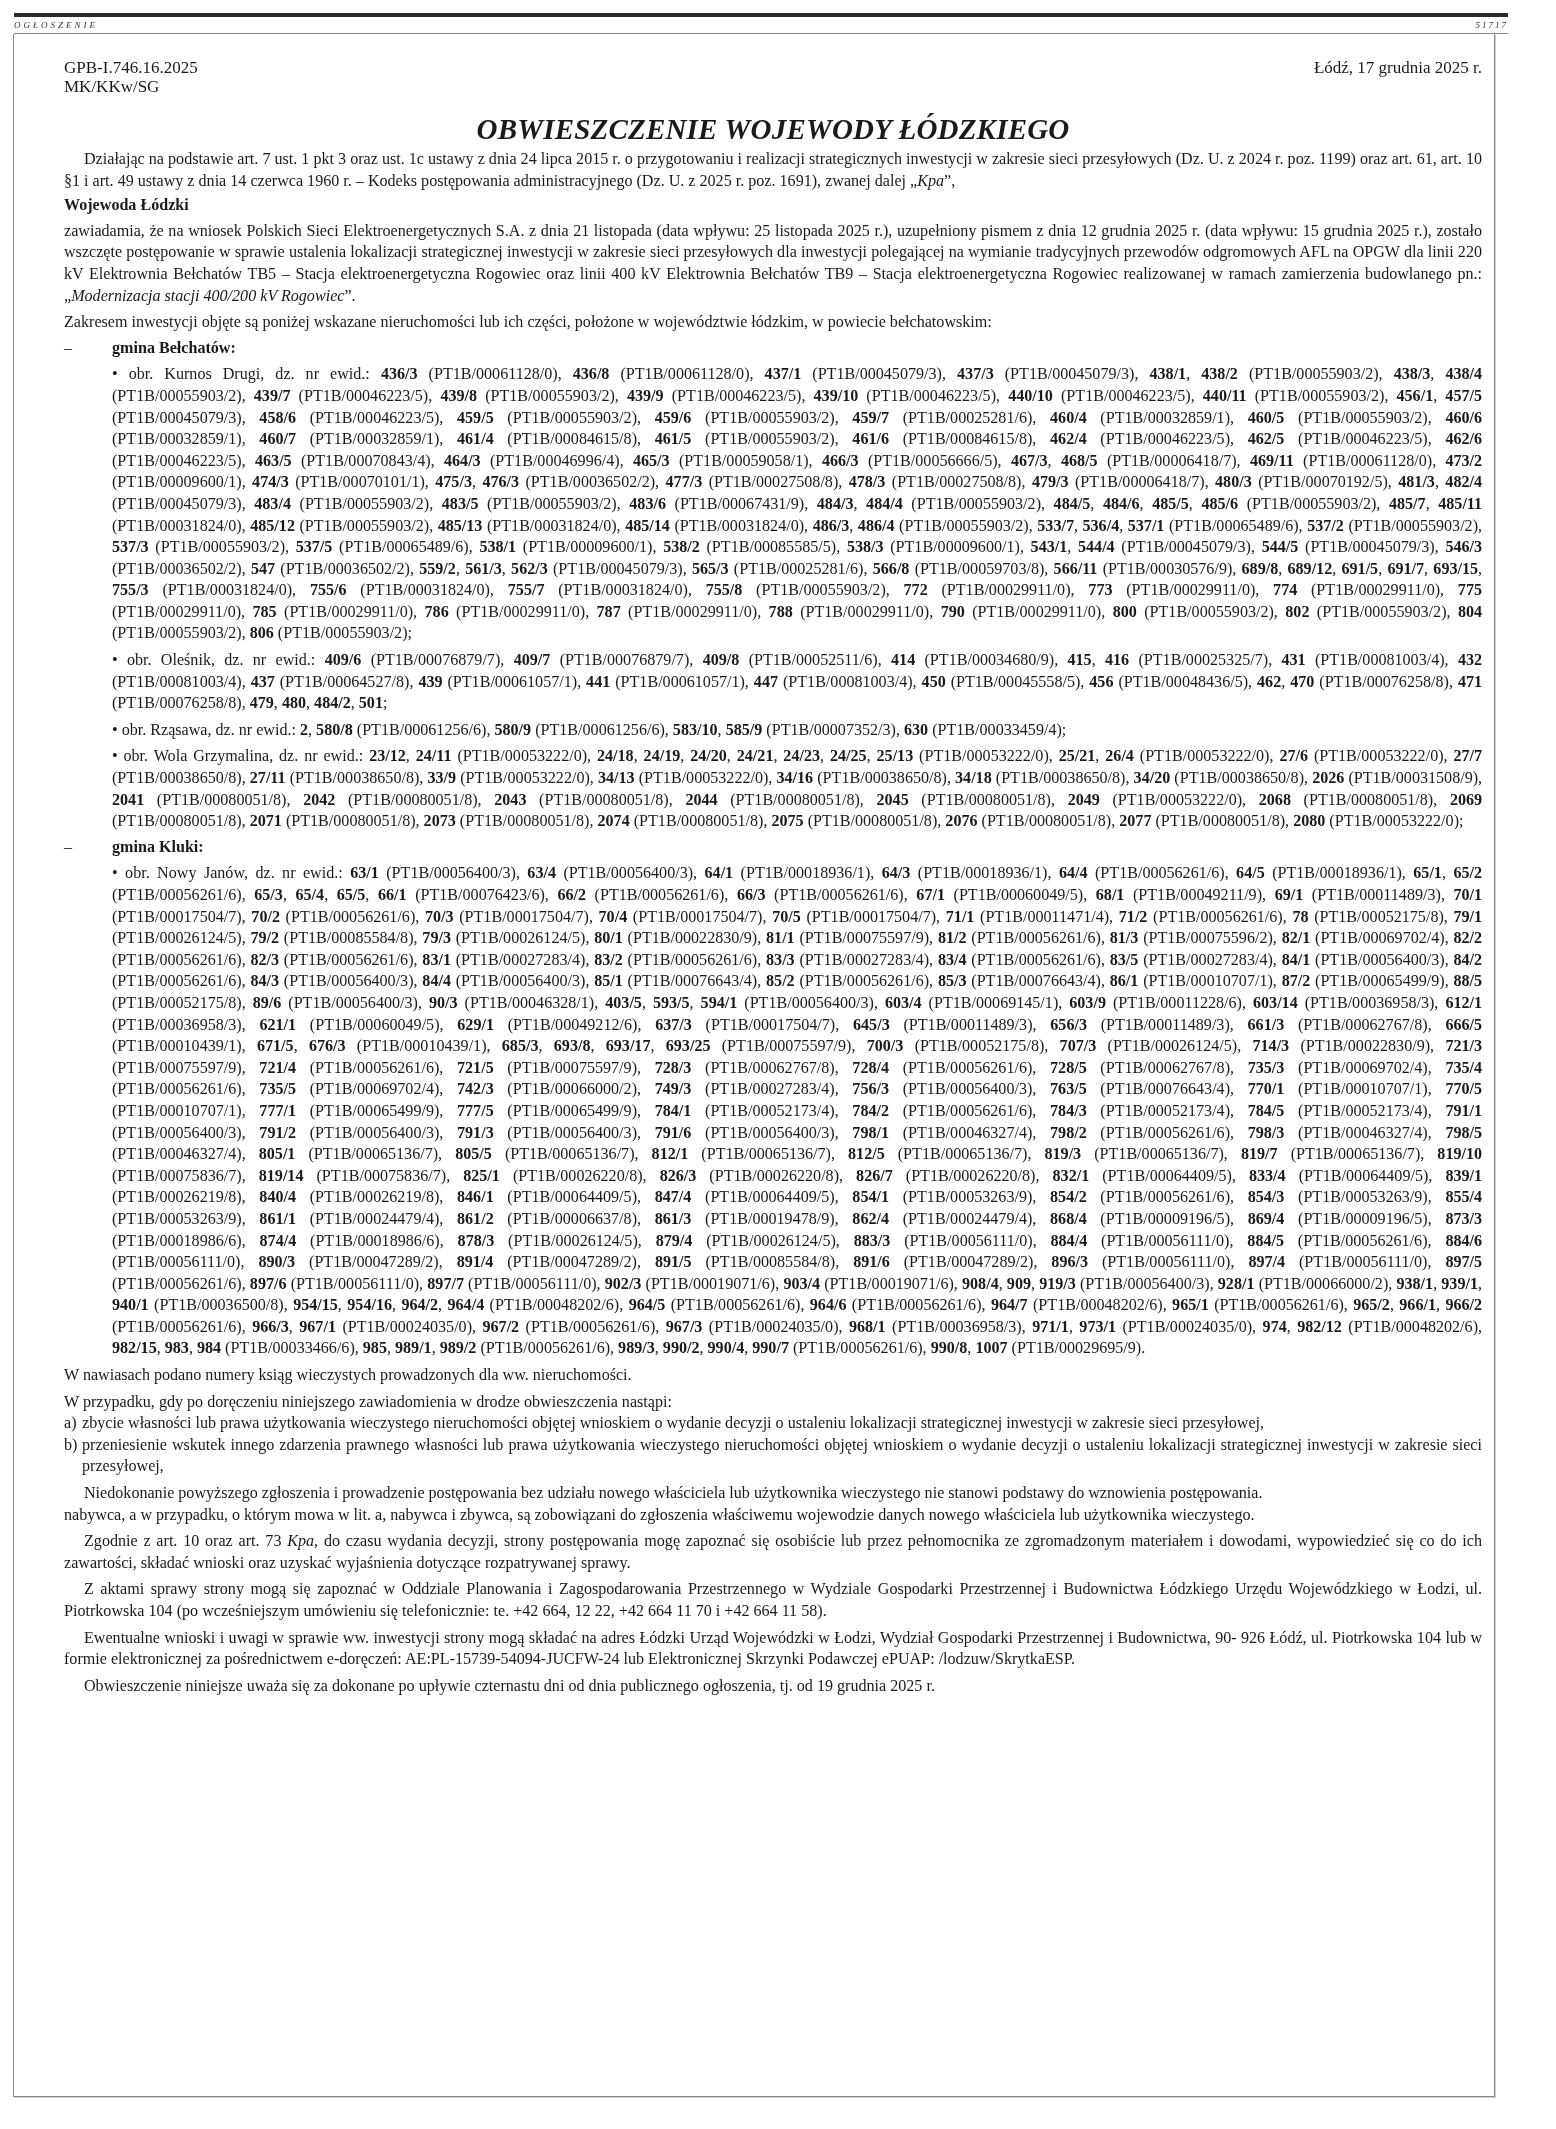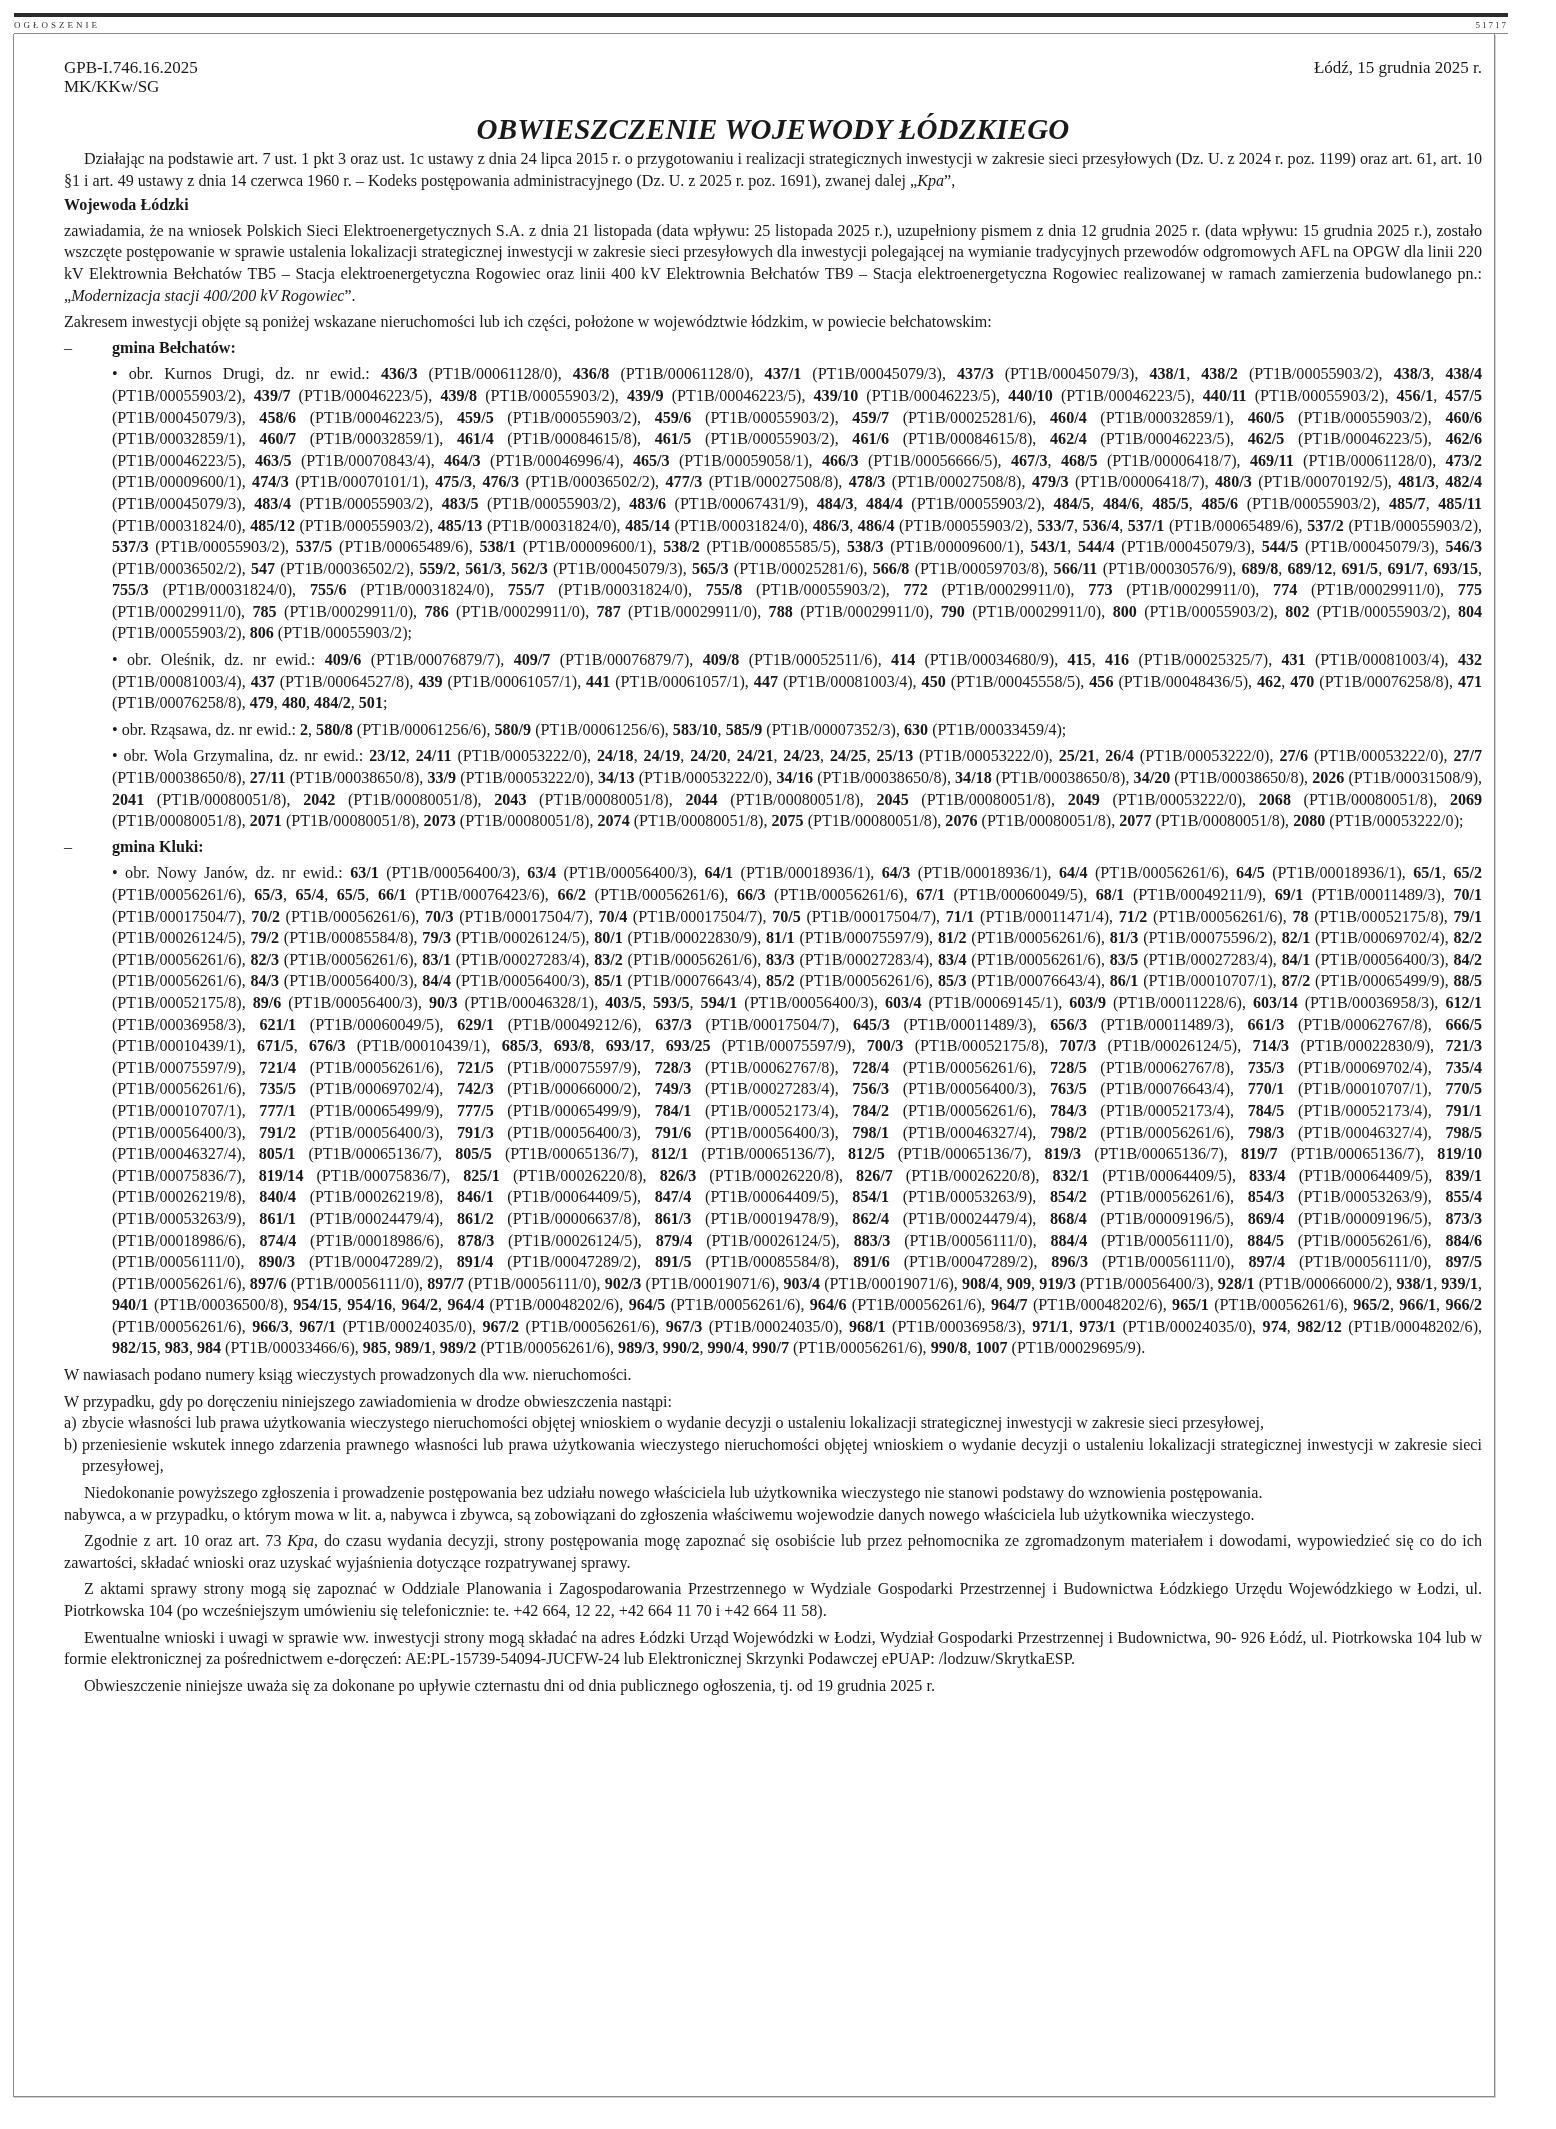--- a/index.html
+++ b/index.html
@@ -1,20 +1,20 @@
 <!DOCTYPE html>
 <html><head>
 <meta charset="utf-8">
 <style>
   html, body { margin: 0; padding: 0; background: #ffffff; }
   body { width: 1556px; height: 2129px; position: relative; overflow: hidden;
          font-family: "Liberation Serif", "DejaVu Serif", serif; color: #1a1a1a; }
   .top-rule { position: absolute; left: 14px; top: 13px; width: 1494px; height: 4px; background: #2b2b2b; }
   .running-head { position: absolute; left: 14px; top: 20px; width: 1494px; height: 14px;
-                  font-size: 9px; letter-spacing: 3px; color: #333; }
+                  font-size: 9px; letter-spacing: 3px; color: #333; font-style: italic; }
   .running-head .left { position: absolute; left: 0; top: 0; }
   .running-head .right { position: absolute; right: 0; top: 0; letter-spacing: 2px; }
   .head-rule { position: absolute; left: 14px; top: 33px; width: 1494px; height: 1px; background: #888; }
   .frame { position: absolute; left: 13px; top: 34px; width: 1480px; height: 2062px;
            border: 1px solid #8a8a8a; border-top: none; box-shadow: 1px 1px 0 #cfcfcf; }
   .content { position: absolute; left: 64px; top: 58px; width: 1418px; font-size: 16.1px; line-height: 21.6px;
              text-align: justify; }
   .meta { position: relative; height: 42px; font-size: 17px; line-height: 19px; }
   .meta .sig { position: absolute; left: 0; top: 0; }
   .meta .place { position: absolute; right: 0; top: 0; }
@@ -43,21 +43,21 @@
 <div class="head-rule"></div>
 
 <div class="frame"></div>
 
 <div class="content">
   <div class="meta">
     <div class="sig">
       <div>GPB-I.746.16.2025</div>
       <div>MK/KKw/SG</div>
     </div>
-    <div class="place">Łódź, 15 grudnia 2025 r.</div>
+    <div class="place">Łódź, 17 grudnia 2025 r.</div>
   </div>
 
   <h1>OBWIESZCZENIE WOJEWODY ŁÓDZKIEGO</h1>
 
   <p class="indent"><span>Działając na podstawie art. 7 ust. 1 pkt 3 oraz ust. 1c ustawy z dnia 24 lipca 2015 r. o przygotowaniu i realizacji strategicznych inwestycji w zakresie sieci przesyłowych (Dz. U. z 2024 r. poz. 1199) oraz art. 61, art. 10 §1 i art. 49 ustawy z dnia 14 czerwca 1960 r. – Kodeks postępowania administracyjnego (Dz. U. z 2025 r. poz. 1691), zwanej dalej „</span><span class="it">Kpa</span><span>”,</span></p>
 
   <p class="center-bold">Wojewoda Łódzki</p>
 
   <p><span>zawiadamia, że na wniosek Polskich Sieci Elektroenergetycznych S.A. z dnia 21 listopada (data wpływu: 25 listopada 2025 r.), uzupełniony pismem z dnia 12 grudnia 2025 r. (data wpływu: 15 grudnia 2025 r.), zostało wszczęte postępowanie w sprawie ustalenia lokalizacji strategicznej inwestycji w zakresie sieci przesyłowych dla inwestycji polegającej na wymianie tradycyjnych przewodów odgromowych AFL na OPGW dla linii 220 kV Elektrownia Bełchatów TB5 – Stacja elektroenergetyczna Rogowiec oraz linii 400 kV Elektrownia Bełchatów TB9 – Stacja elektroenergetyczna Rogowiec realizowanej w ramach zamierzenia budowlanego pn.: „</span><span class="it">Modernizacja stacji 400/200 kV Rogowiec</span><span>”.</span></p>
 

